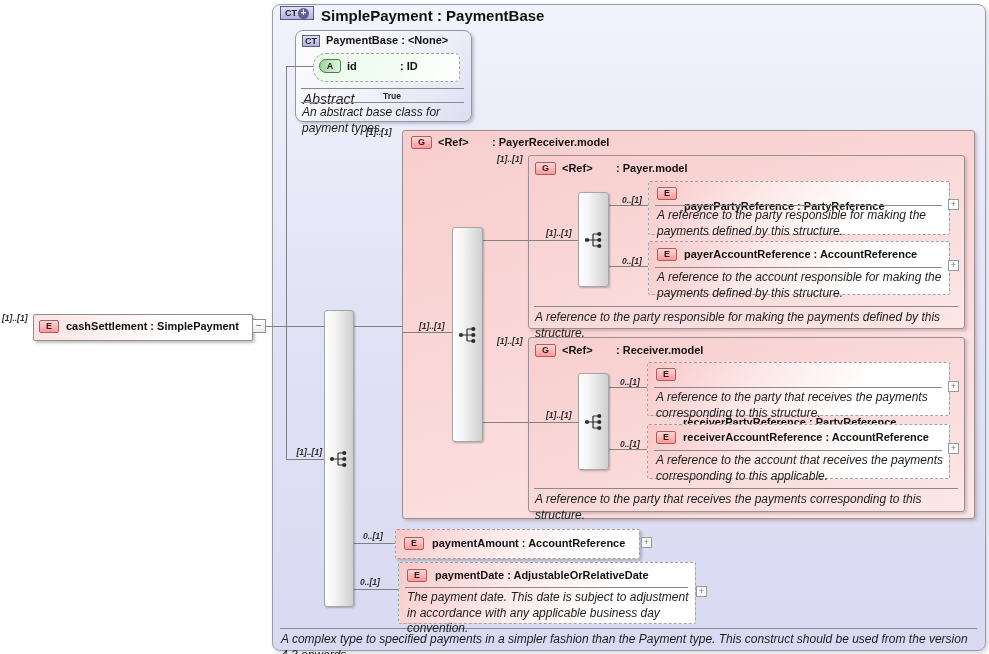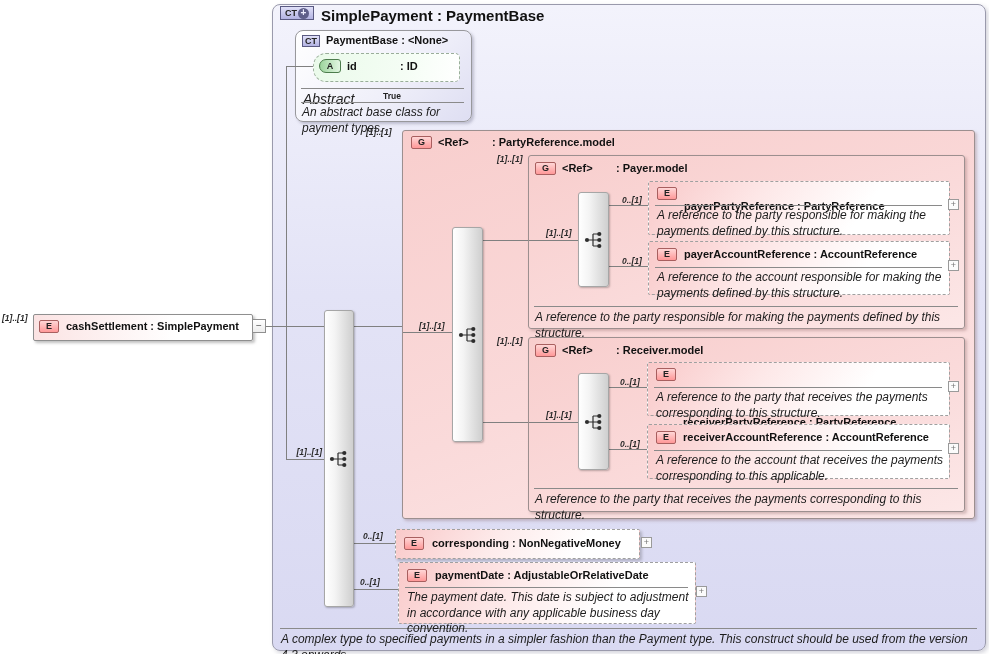--- a/index.html
+++ b/index.html
@@ -122,21 +122,21 @@
   <div class="abs vline" style="left:286px;top:66px;height:394px;"></div>
   <div class="abs hline" style="left:286px;top:459px;width:38px;"></div>
   <div class="abs hline" style="left:352px;top:326px;width:50px;"></div>
   <div class="abs hline" style="left:352px;top:543px;width:44px;"></div>
   <div class="abs hline" style="left:352px;top:589px;width:47px;"></div>
 
   <div class="abs card" style="left:366px;top:127px;">[1]..[1]</div>
   <div class="abs group-box" style="left:402px;top:130px;width:571px;height:387px;"></div>
   <div class="abs badge eg-badge" style="left:411px;top:136px;width:21px;height:13px;">G</div>
   <div class="abs ghead" style="left:438px;top:136px;">&lt;Ref&gt;</div>
-  <div class="abs ghead" style="left:492px;top:136px;">: PartyReference.model</div>
+  <div class="abs ghead" style="left:492px;top:136px;">: PayerReceiver.model</div>
 
   <div class="abs hline" style="left:403px;top:332px;width:49px;"></div>
   <div class="abs card" style="left:419px;top:321px;">[1]..[1]</div>
   <div class="abs hline" style="left:481px;top:240px;width:97px;"></div>
   <div class="abs hline" style="left:481px;top:422px;width:97px;"></div>
 
   <div class="abs card" style="left:497px;top:154px;">[1]..[1]</div>
   <div class="abs group-box" style="left:528px;top:155px;width:435px;height:172px;"></div>
   <div class="abs badge eg-badge" style="left:535px;top:162px;width:21px;height:13px;">G</div>
   <div class="abs ghead" style="left:562px;top:162px;">&lt;Ref&gt;</div>
@@ -235,21 +235,21 @@
       <path d="M5 9 H9 M9 3 V15 M9 3 H14 M9 9 H14 M9 15 H14" stroke="#2e2e2e" stroke-width="1.2" fill="none"></path>
       <circle cx="15.3" cy="3" r="2.1" fill="#2e2e2e"></circle>
         <circle cx="15.3" cy="9" r="2.1" fill="#2e2e2e"></circle>
         <circle cx="15.3" cy="15" r="2.1" fill="#2e2e2e"></circle>
     </svg>
   </div>
 
   <div class="abs card" style="left:363px;top:531px;">0..[1]</div>
   <div class="abs el-box solidish" style="left:395px;top:529px;width:243px;height:28px;box-shadow:2px 2px 3px rgba(0,0,0,.2);">
     <div class="badge eg-badge" style="position:absolute;left:8px;top:7px;width:20px;height:13px;">E</div>
-    <div class="title-sm" style="position:absolute;left:36px;top:7px;">corresponding : NonNegativeMoney</div>
+    <div class="title-sm" style="position:absolute;left:36px;top:7px;">paymentAmount : AccountReference</div>
   </div>
   <div class="abs expand" style="left:641px;top:537px;">+</div>
 
   <div class="abs card" style="left:360px;top:577px;">0..[1]</div>
   <div class="abs el-box" style="left:398px;top:562px;width:296px;height:60px;">
     <div class="badge eg-badge" style="position:absolute;left:8px;top:6px;width:20px;height:13px;">E</div>
     <div class="title-sm" style="position:absolute;left:36px;top:6px;">paymentDate : AdjustableOrRelativeDate</div>
     <div class="sep" style="position:absolute;left:6px;top:24px;width:283px;"></div>
     <div class="desc" style="position:absolute;left:8px;top:27px;width:283px;">The payment date. This date is subject to adjustment in accordance with any applicable business day convention.</div>
   </div>

